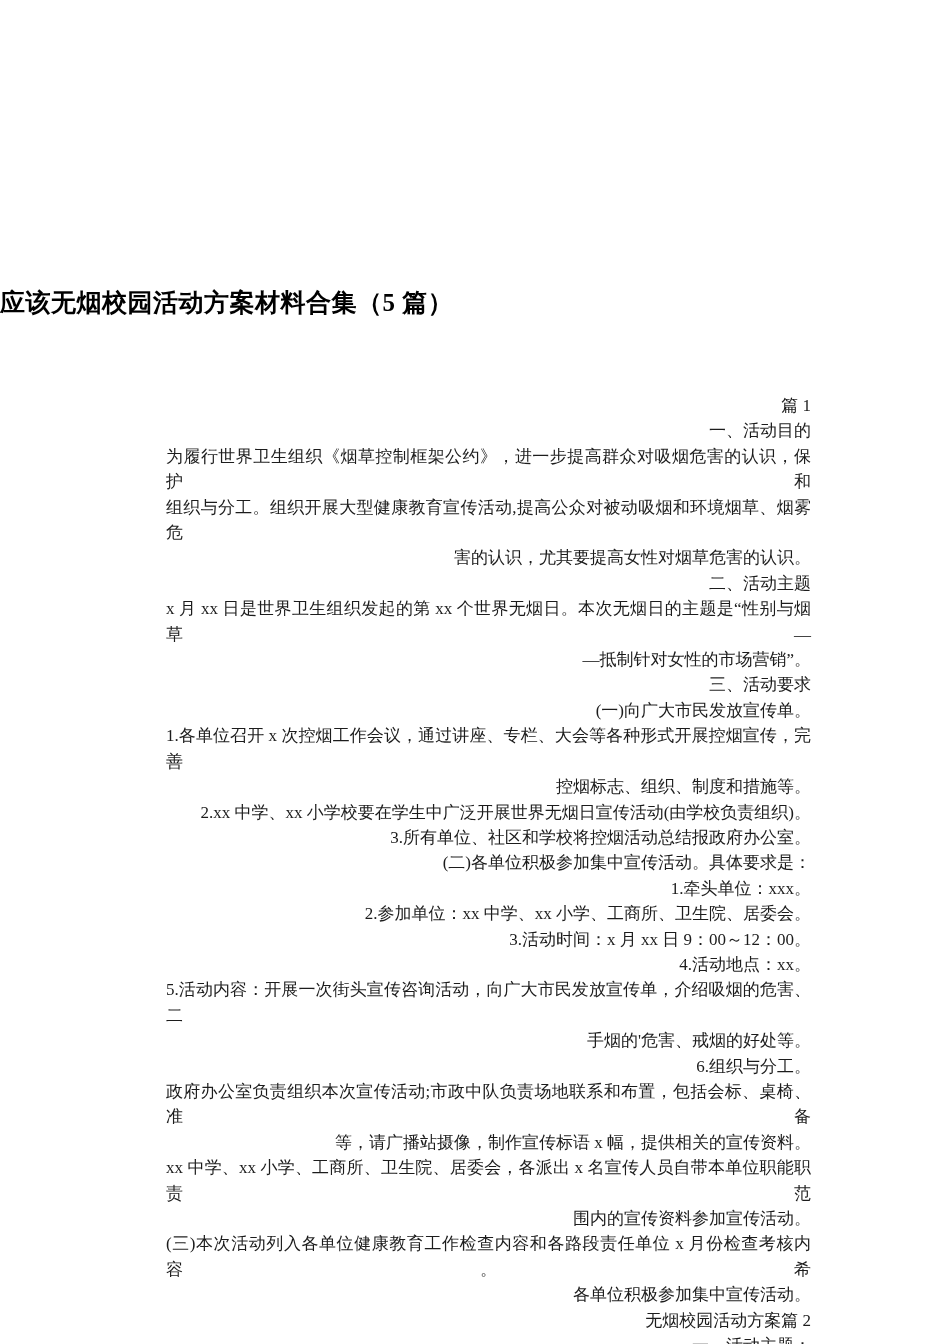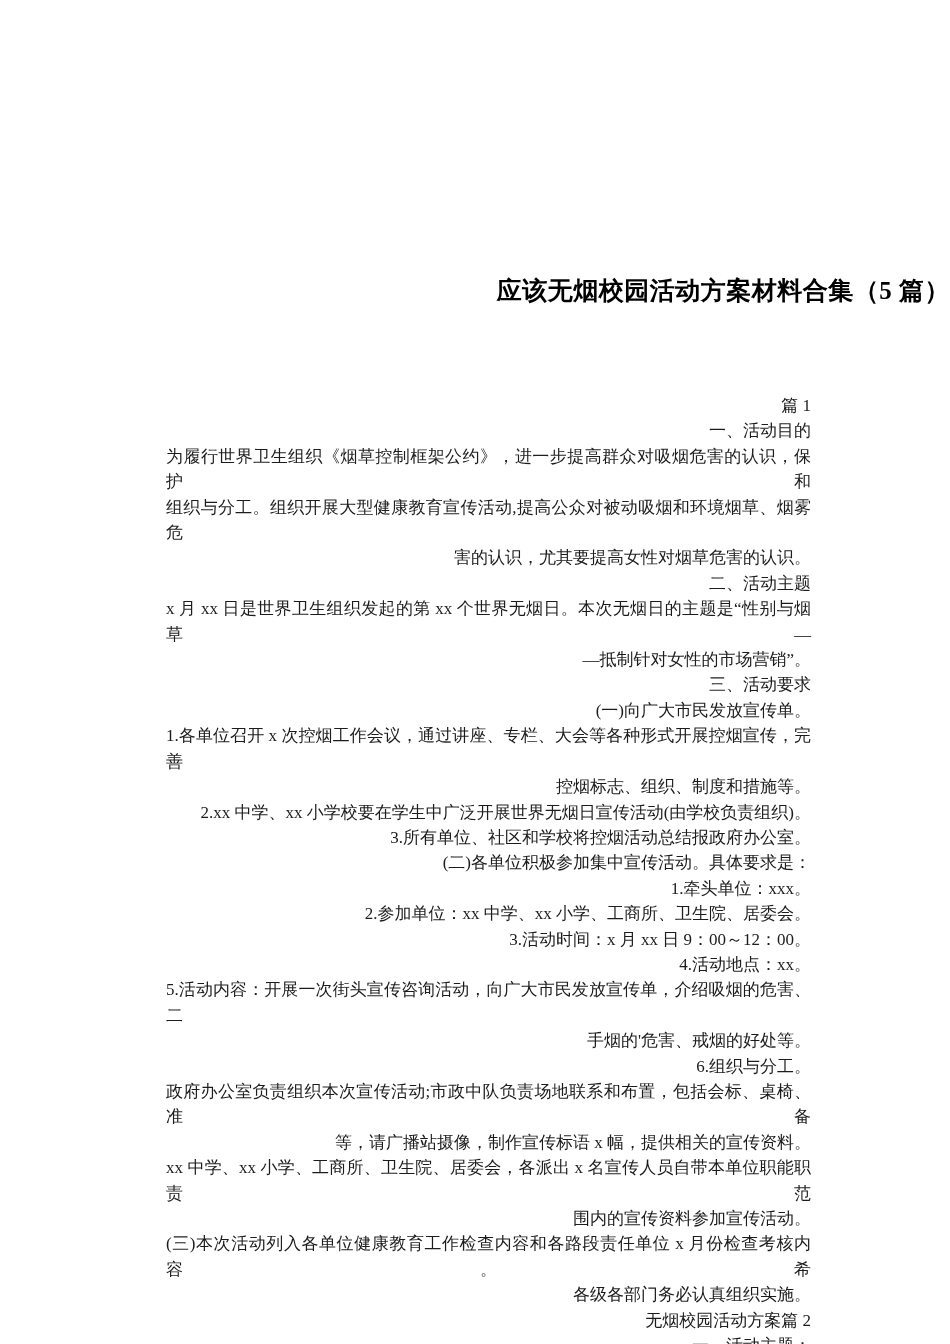--- a/index.html
+++ b/index.html
@@ -10,25 +10,25 @@
   .page {
     position: relative;
     width: 950px;
     height: 1344px;
     background: #ffffff;
     overflow: hidden;
     font-family: "Liberation Serif", "DejaVu Serif", serif;
   }
   .doc-title {
     position: absolute;
-    top: 274px;
+    top: 286px;
     left: 0;
     width: 100%;
     margin: 0;
-    text-align: right;
+    text-align: left;
     font-size: 25px;
     line-height: 34px;
     font-weight: 700;
     color: #000000;
     letter-spacing: 0.5px;
   }
   .doc-body {
     position: absolute;
     top: 393px;
     left: 145px;
@@ -75,20 +75,20 @@
     <div class="line">3.活动时间：x 月 xx 日 9：00～12：00。</div>
     <div class="line">4.活动地点：xx。</div>
     <div class="line jl">5.活动内容：开展一次街头宣传咨询活动，向广大市民发放宣传单，介绍吸烟的危害、二</div>
     <div class="line">手烟的'危害、戒烟的好处等。</div>
     <div class="line">6.组织与分工。</div>
     <div class="line jl">政府办公室负责组织本次宣传活动;市政中队负责场地联系和布置，包括会标、桌椅、准备</div>
     <div class="line">等，请广播站摄像，制作宣传标语 x 幅，提供相关的宣传资料。</div>
     <div class="line jl">xx 中学、xx 小学、工商所、卫生院、居委会，各派出 x 名宣传人员自带本单位职能职责范</div>
     <div class="line">围内的宣传资料参加宣传活动。</div>
     <div class="line jl">(三)本次活动列入各单位健康教育工作检查内容和各路段责任单位 x 月份检查考核内容。希</div>
-    <div class="line">各级各部门务必认真组织实施。</div>
+    <div class="line">各单位积极参加集中宣传活动。</div>
     <div class="line">无烟校园活动方案篇 2</div>
     <div class="line">一、活动主题：</div>
     <div class="line">世界无烟日宣传活动。</div>
     <div class="line">二、活动目的：</div>
     <div class="line jl">由于吸烟导致的各种疾病，已经成为了人类健康的的一大威胁。世界卫生组织吧每年的 5</div>
   </div>
 </div>
 
 </body></html>

